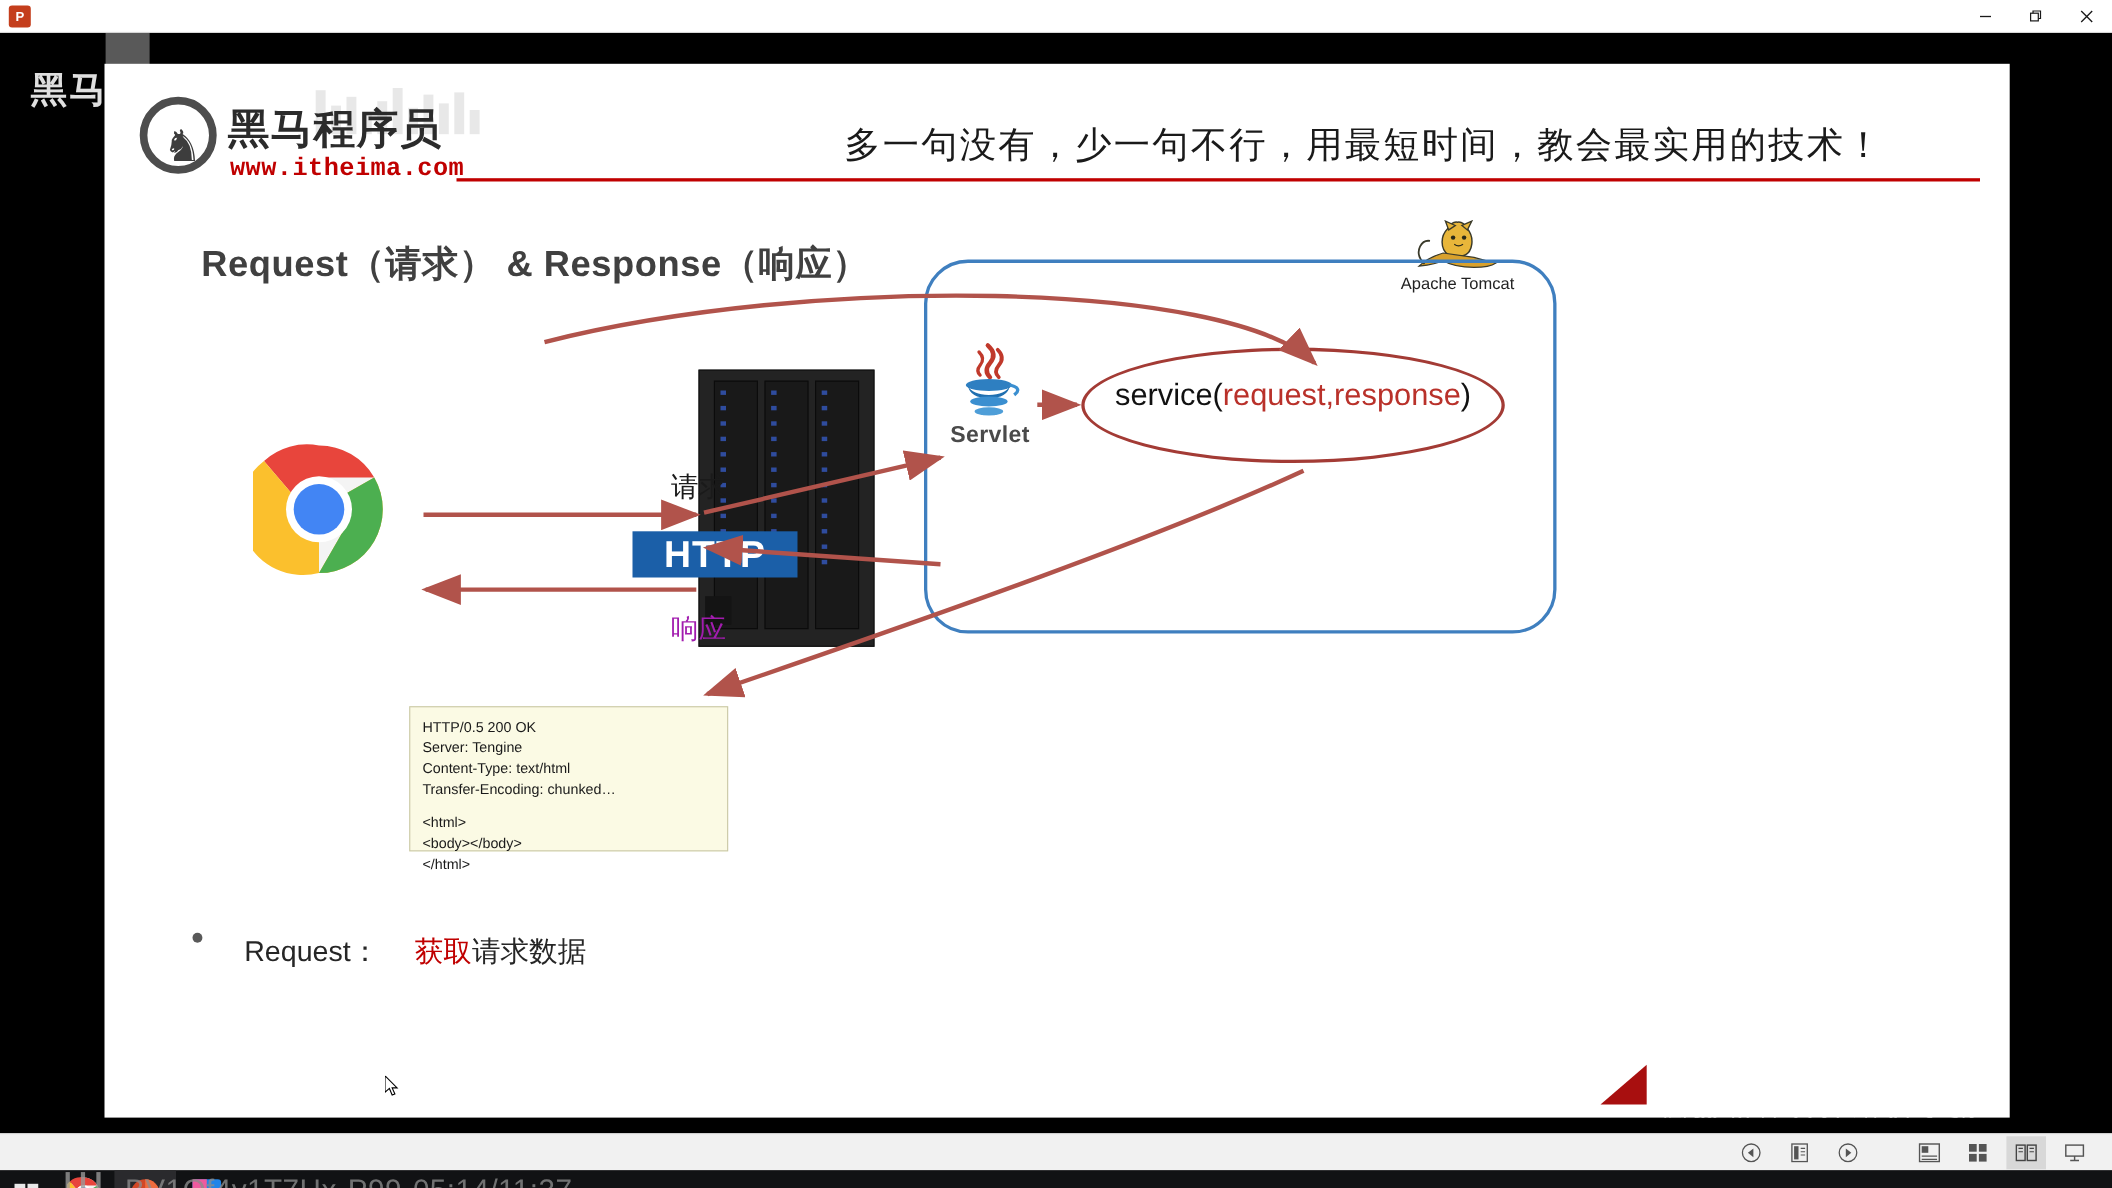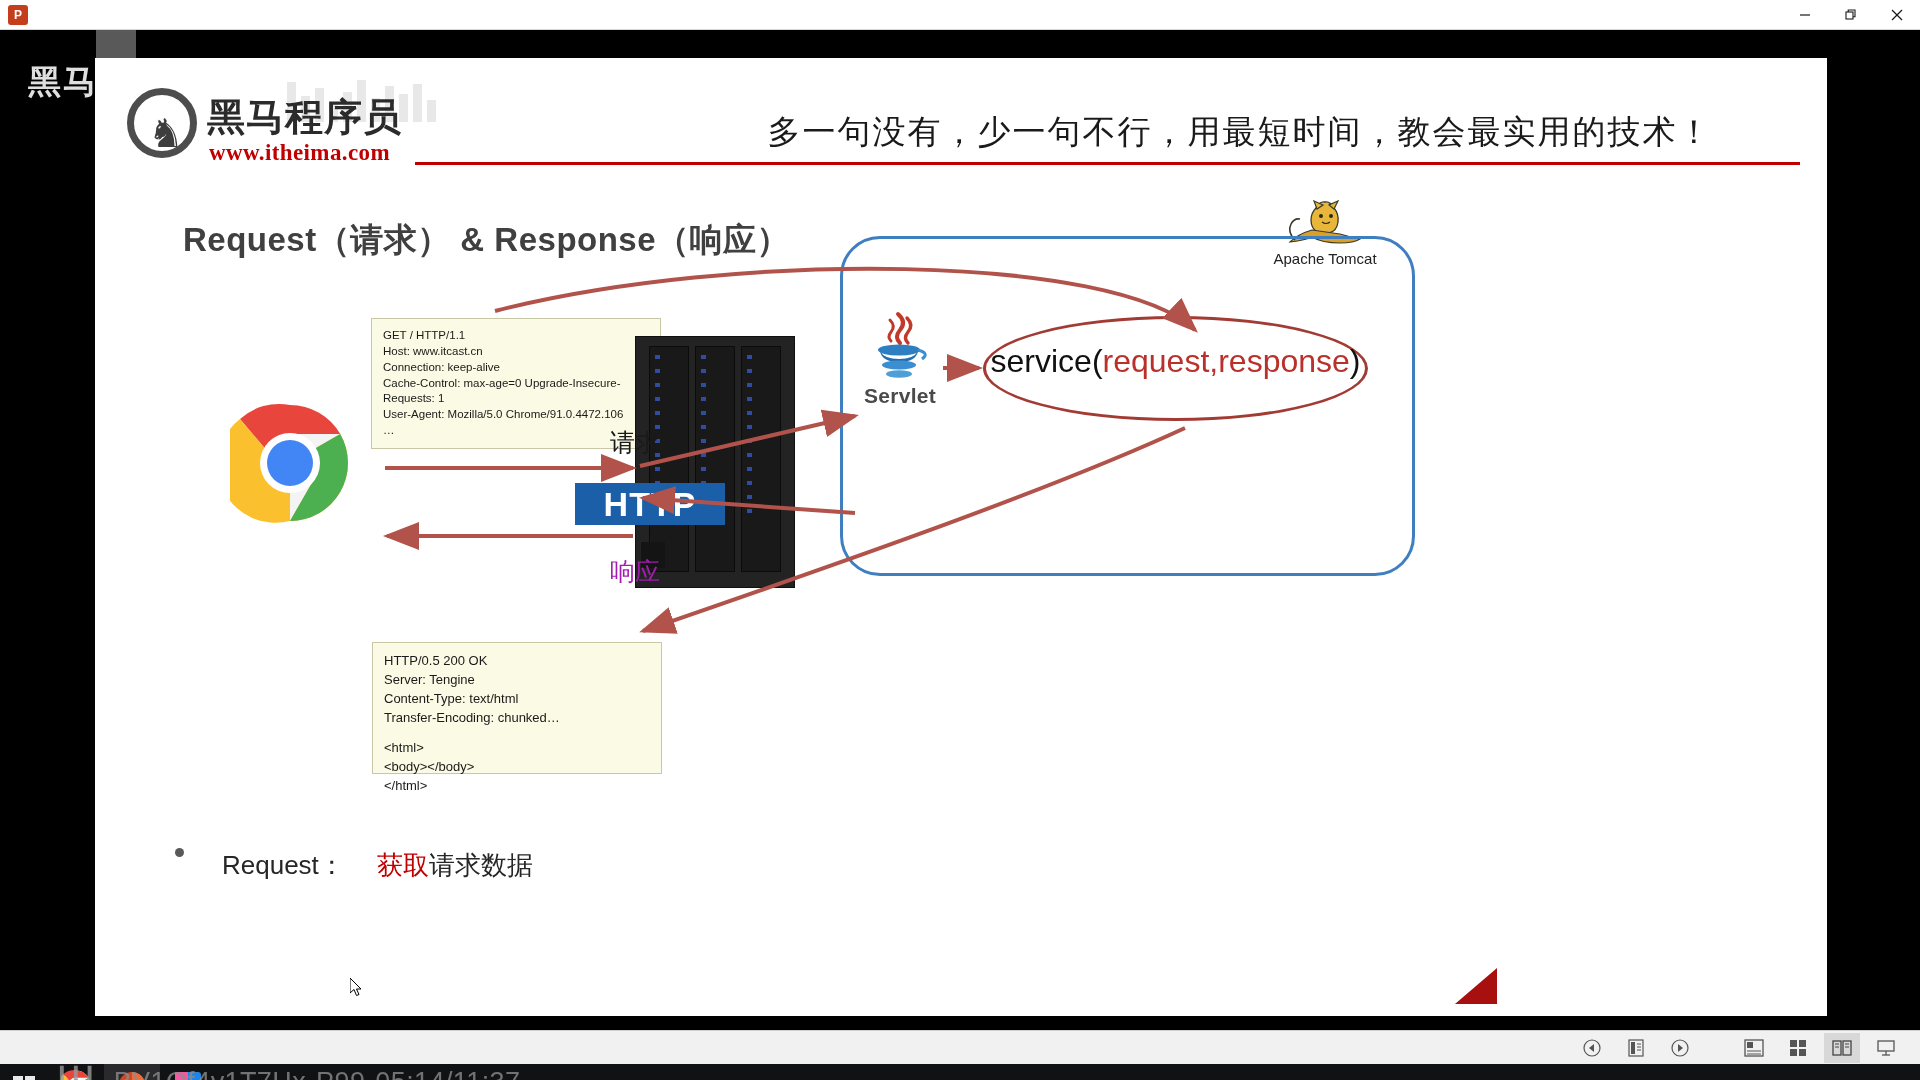--- a/index.html
+++ b/index.html
@@ -54,21 +54,21 @@
   #logo-horse{
     position:absolute; left:14px; top:18px; font-size:40px; color:#3d3d3d; line-height:1;
   }
   #logo-cn{
     position:absolute; left:80px; top:10px; font-size:38px; font-weight:bold;
     color:#2b2b2b; letter-spacing:1px; white-space:nowrap;
   }
   #logo-url{
     position:absolute; left:82px; top:58px; font-size:23px; font-weight:bold;
     color:#c00000; letter-spacing:.4px; white-space:nowrap;
-    font-family:Liberation Serif, serif;
+    font-family:Liberation Mono, monospace;
   }
   #logo-bars{ position:absolute; left:160px; top:-4px; width:160px; height:44px; opacity:.13; }
   #logo-bars i{ position:absolute; bottom:0; width:9px; background:#555; display:block; }
 
   
   #slogan{
     position:absolute; left:585px; top:52px; width:1120px;
     font-family:"DejaVu Serif","Liberation Serif",serif;
     font-size:33px; color:#1a1a1a; text-align:center; letter-spacing:2px; white-space:nowrap;
   }
@@ -100,21 +100,21 @@
     font-size:21px; font-weight:bold; color:#4a4a4a; margin-top:-4px; letter-spacing:.3px;
   }
 
   
   #svc-ellipse{
     position:absolute; left:888px; top:258px; width:385px; height:105px;
     border:3px solid #a33b35; border-radius:50%;
   }
   #svc-text{
     position:absolute; left:888px; top:285px; width:385px; text-align:center;
-    font-size:32px; color:#111; white-space:nowrap;
+    font-size:28px; color:#111; white-space:nowrap;
   }
   #svc-text .red{ color:#b9312a; }
 
   
   .hdrbox{
     position:absolute; background:#fbfae4; border:1px solid #c9c7a5;
     font-family:"Liberation Sans",sans-serif; color:#1a1a1a;
     padding:9px 10px 9px 11px; line-height:1.38;
   }
   #req-box{ left:276px; top:260px; width:290px; font-size:11.5px; }
@@ -300,28 +300,20 @@
           <ellipse cx="35" cy="64" rx="13" ry="3.8" fill="#4e9ed8"></ellipse>
           <path d="M54 40 q12 3 4 9" stroke="#3b8fd0" stroke-width="3" fill="none"></path>
         </svg>
       </div>
       <div id="servlet-label">Servlet</div>
     </div>
 
     <div id="svc-ellipse"></div>
     <div id="svc-text"><span>service(</span><span class="red">request,response</span><span>)</span></div>
 
-    <div id="req-box" class="hdrbox">
-      <div>GET / HTTP/1.1</div>
-      <div>Host: www.itcast.cn</div>
-      <div>Connection: keep-alive</div>
-      <div>Cache-Control: max-age=0 Upgrade-Insecure-Requests: 1</div>
-      <div>User-Agent: Mozilla/5.0 Chrome/91.0.4472.106</div>
-      <div>…</div>
-    </div>
 
     <div id="res-box" class="hdrbox">
       <div>HTTP/0.5 200 OK</div>
       <div>Server: Tengine</div>
       <div>Content-Type: text/html</div>
       <div>Transfer-Encoding: chunked…</div>
       <div class="gap"></div>
       <div>&lt;html&gt;</div>
       <div>&lt;body&gt;&lt;/body&gt;</div>
       <div>&lt;/html&gt;</div>

